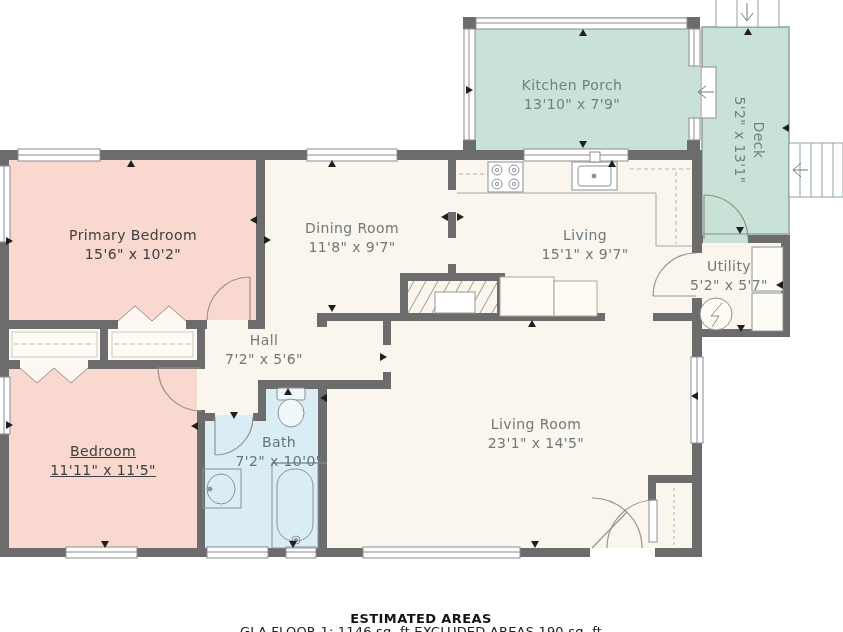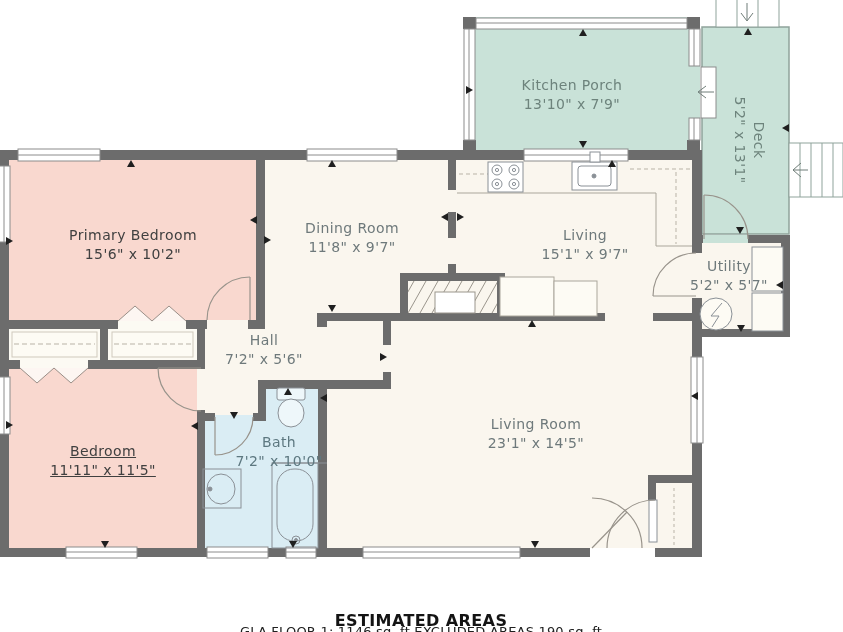--- a/index.html
+++ b/index.html
@@ -8,21 +8,21 @@
   .plan svg{position:absolute;left:0;top:0;}
   .room-label{position:absolute;transform:translate(-50%,-50%);text-align:center;
               white-space:nowrap;letter-spacing:.4px;pointer-events:none;}
   .room-label span{display:block;font-size:14px;line-height:19px;}
   .c-cream{color:#6e797b;}
   .c-pink{color:#404040;}
   .c-green{color:#6d837c;}
   .c-blue{color:#5d7880;}
   .deck-label{transform:translate(-50%,-50%) rotate(90deg);}
   .footer-title{position:absolute;left:421px;top:611px;transform:translateX(-50%);
-                font-size:16px;font-weight:bold;color:#141414;letter-spacing:.4px;white-space:nowrap;}
+                font-size:13px;font-weight:bold;color:#141414;letter-spacing:.4px;white-space:nowrap;}
   .footer-detail{position:absolute;left:421px;top:624px;transform:translateX(-50%);
                  font-size:13px;color:#202020;letter-spacing:.2px;white-space:nowrap;}
 </style>
 </head>
 <body>
 
 <div class="plan">
 <svg width="843" height="632" viewBox="0 0 843 632">
   <defs>
     <clipPath id="hatchclip">

